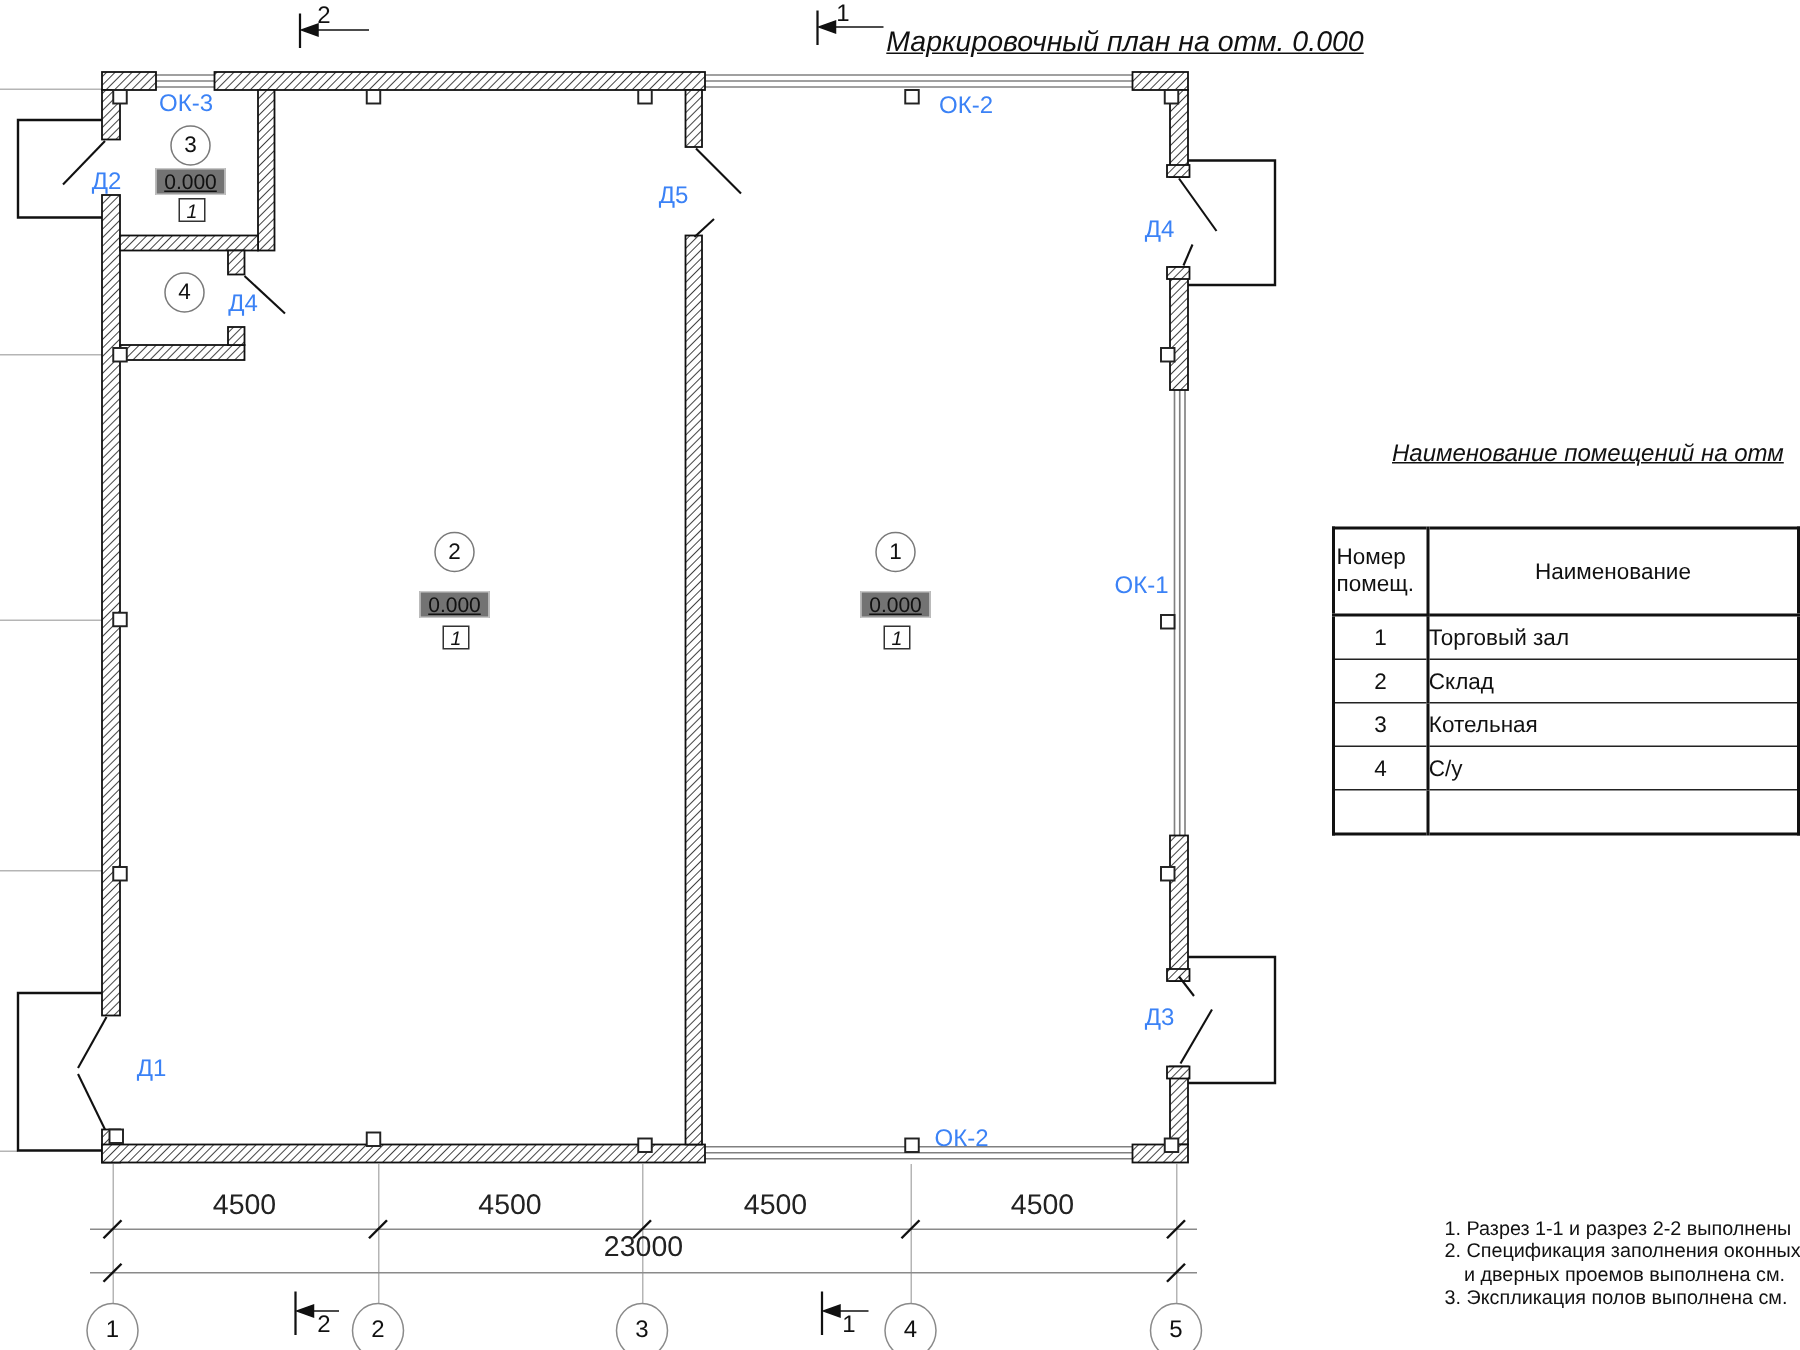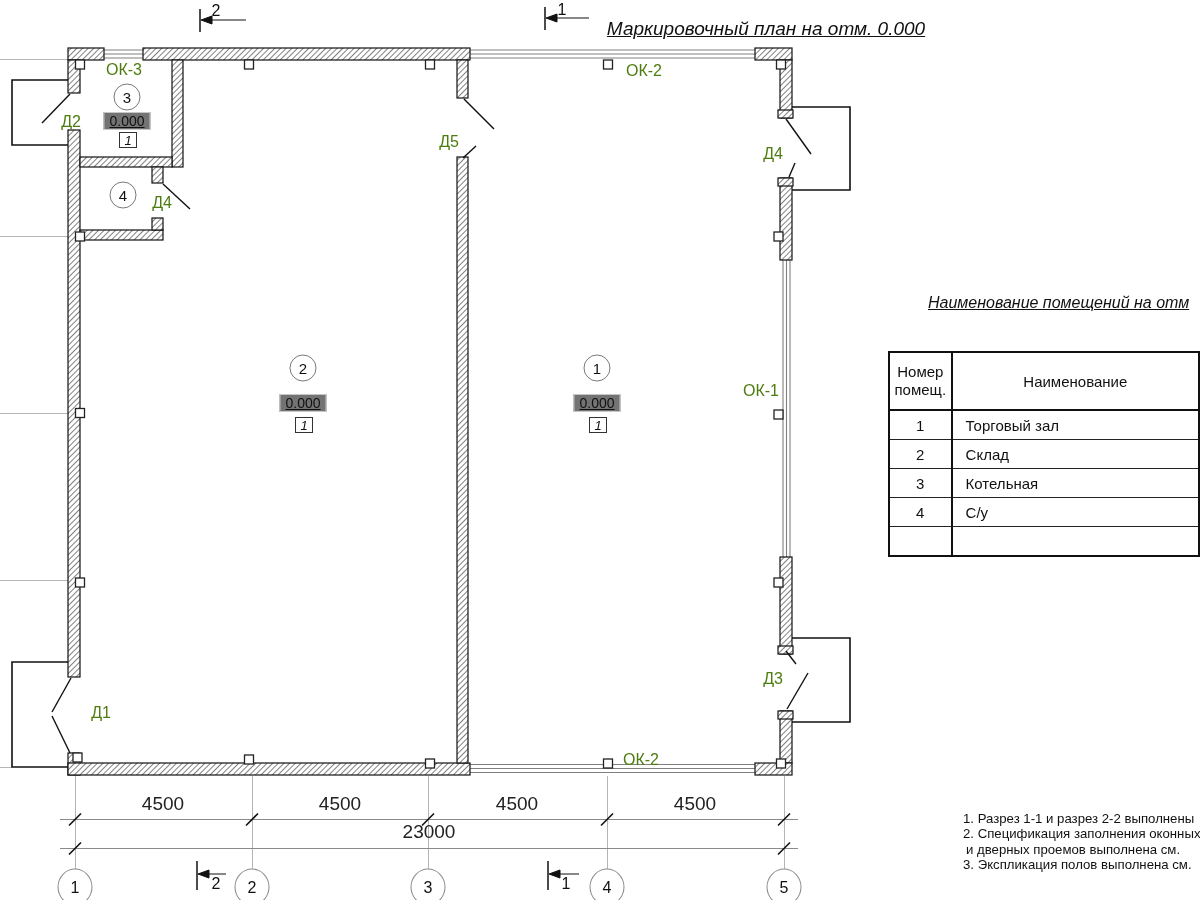--- a/index.html
+++ b/index.html
@@ -1,19 +1,19 @@
 <!DOCTYPE html>
 <html><head>
 <meta charset="utf-8">
 <style>
   html,body{margin:0;padding:0;}
   body{width:1200px;height:900px;overflow:hidden;background:#fff;position:relative;
        font-family:"Liberation Sans",sans-serif;color:#111;}
   #plan-svg{position:absolute;left:0;top:0;}
-  .lbl{position:absolute;transform:translate(-50%,-50%);font-size:16px;white-space:nowrap;color:#4d7c0f;}
+  .lbl{position:absolute;transform:translate(-50%,-50%);font-size:16px;white-space:nowrap;color:#3b82f6;}
   .title{position:absolute;transform:translate(-50%,-50%);font-size:19px;font-style:italic;
          text-decoration:underline;white-space:nowrap;}
   .circle-num{position:absolute;transform:translate(-50%,-50%);width:25px;height:25px;
          border:1.2px solid #7a7a7a;border-radius:50%;background:#fff;display:flex;
          align-items:center;justify-content:center;font-size:15px;}
   .elev{position:absolute;transform:translate(-50%,-50%);border:1px solid #c7c7c7;background:#737373;
          padding:0 5px;height:16px;line-height:16px;font-size:14px;text-decoration:underline;}
   .floorbox{position:absolute;transform:translate(-50%,-50%);width:16px;height:14px;
          border:1.3px solid #333;background:#fff;display:flex;align-items:center;
          justify-content:center;font-size:13px;font-style:italic;}
@@ -22,27 +22,27 @@
          border:1.3px solid #8a8a8a;border-radius:50%;background:#fff;display:flex;
          align-items:center;justify-content:center;font-size:16px;}
   .secnum{position:absolute;transform:translate(-50%,-50%);font-size:16px;}
   .tbl-title{position:absolute;left:928px;top:294px;font-size:16px;font-style:italic;
          text-decoration:underline;white-space:nowrap;}
   #expl-table{position:absolute;left:888px;top:351px;border-collapse:collapse;table-layout:fixed;
          font-size:15px;color:#111;background:#fff;}
   #expl-table,#expl-table th,#expl-table td{border:1.1px solid #222;}
   #expl-table{border:2.5px solid #111;}
   #expl-table th{height:54px;font-weight:normal;border-bottom:2.5px solid #111;vertical-align:middle;}
-  #expl-table th.c1{width:60px;border-right:2px solid #111;text-align:center;line-height:18px;border-radius:11px;}
+  #expl-table th.c1{width:60px;border-right:2px solid #111;text-align:left;line-height:18px;border-radius:11px;}
   #expl-table th.c2{width:272px;text-align:center;}
   #expl-table td{height:26px;}
   #expl-table td.num{text-align:center;border-right:2px solid #111;}
-  #expl-table td.nm{padding-left:13px;text-align:left;}
+  #expl-table td.nm{padding-left:0;text-align:left;}
   #notes{position:absolute;left:963px;top:811px;font-size:13.2px;line-height:15.4px;white-space:nowrap;}
-  #notes .cont{margin-left:3px;}
+  #notes .cont{margin-left:13px;}
 </style>
 </head>
 <body>
 
 <svg id="plan-svg" width="1200" height="900" viewBox="0 0 1200 900">
   <defs>
     <pattern id="h" patternUnits="userSpaceOnUse" width="4" height="4" patternTransform="rotate(45)">
       <rect width="4" height="4" fill="#ffffff"></rect>
       <line x1="0" y1="0" x2="0" y2="4" stroke="#3c3c3c" stroke-width="1.3"></line>
     </pattern>
@@ -172,35 +172,35 @@
     <polygon points="546,18 557,14 557,22"></polygon>
     <line x1="197" y1="861" x2="197" y2="890" stroke-width="1.5"></line>
     <line x1="226" y1="874" x2="201" y2="874" stroke-width="1"></line>
     <polygon points="198,874 209,870 209,878"></polygon>
     <line x1="548" y1="861" x2="548" y2="890" stroke-width="1.5"></line>
     <line x1="579" y1="874" x2="552" y2="874" stroke-width="1"></line>
     <polygon points="549,874 560,870 560,878"></polygon>
   </g>
 </svg>
 
-<div class="title" style="left:766px;top:29px;text-align:center;">Маркировочный план на отм. 0.000</div>
+<div class="title" style="left:750px;top:29px;text-align:center;">Маркировочный план на отм. 0.000</div>
 
 <div class="secnum" style="left:216px;top:11px;">2</div>
 <div class="secnum" style="left:562px;top:10px;">1</div>
 <div class="secnum" style="left:216px;top:884px;">2</div>
 <div class="secnum" style="left:566px;top:884px;">1</div>
 
 <div class="lbl" style="left:124px;top:70px;">ОК-3</div>
 <div class="lbl" style="left:644px;top:71px;">ОК-2</div>
 <div class="lbl" style="left:761px;top:391px;">ОК-1</div>
 <div class="lbl" style="left:641px;top:760px;">ОК-2</div>
 
 <div class="lbl" style="left:71px;top:122px;text-align:right;">Д2</div>
 <div class="lbl" style="left:101px;top:713px;">Д1</div>
-<div class="lbl" style="left:449px;top:142px;">Д5</div>
+<div class="lbl" style="left:449px;top:131px;">Д5</div>
 <div class="lbl" style="left:162px;top:203px;">Д4</div>
 <div class="lbl" style="left:773px;top:154px;">Д4</div>
 <div class="lbl" style="left:773px;top:679px;">Д3</div>
 
 <div class="circle-num" style="left:303px;top:368px;">2</div>
 <div class="elev" style="left:303px;top:403px;">0.000</div>
 <div class="floorbox" style="left:304px;top:425px;">1</div>
 
 <div class="circle-num" style="left:597px;top:368px;">1</div>
 <div class="elev" style="left:597px;top:403px;">0.000</div>

